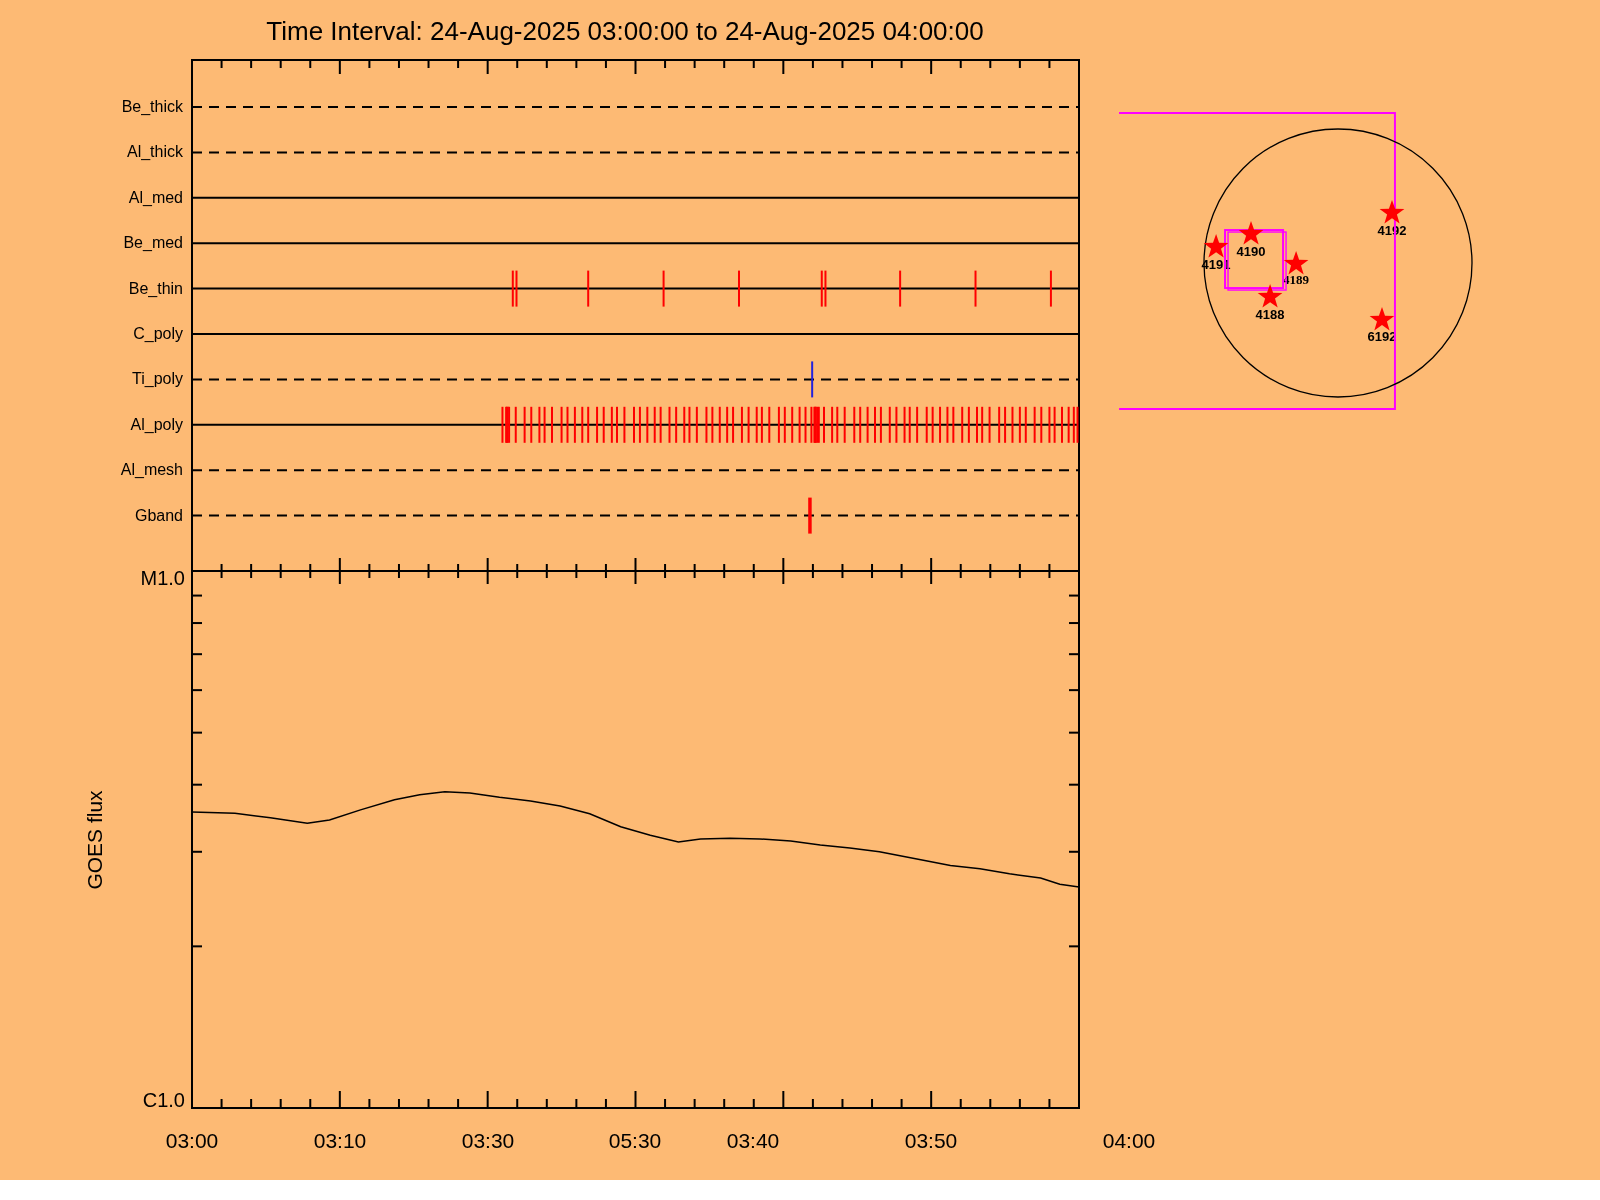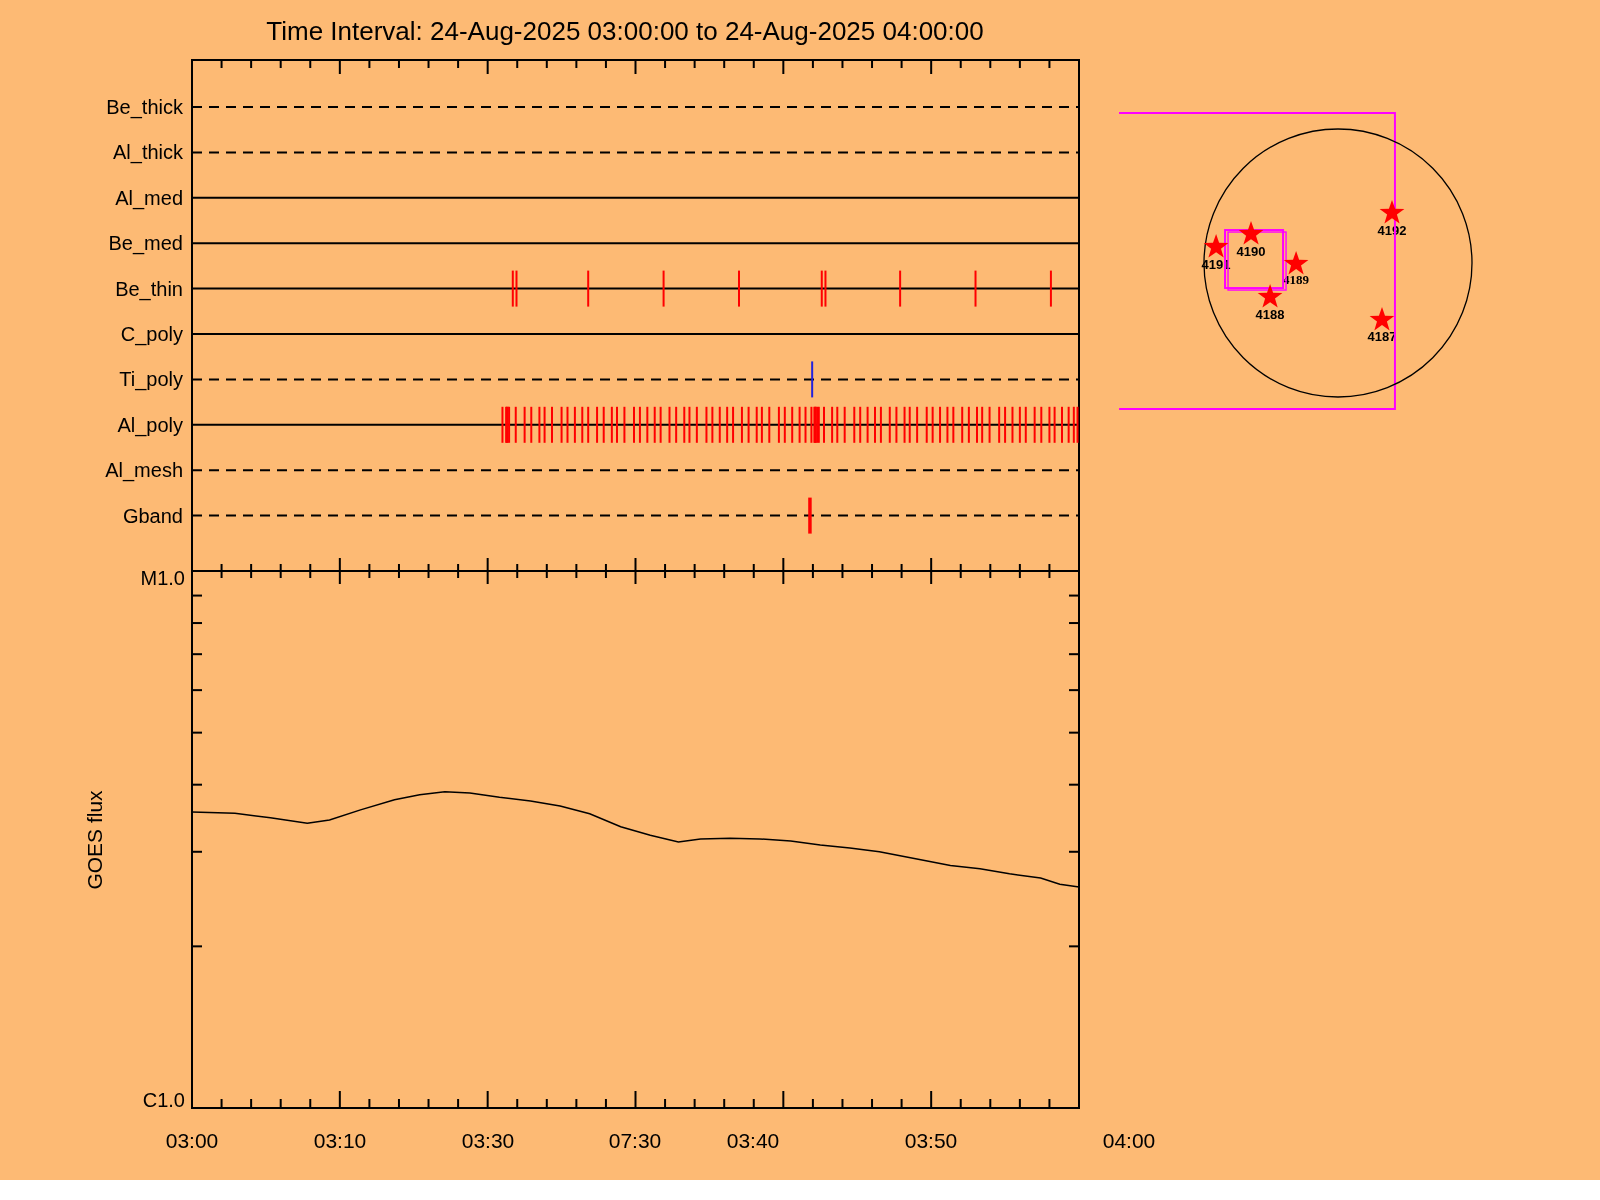--- a/index.html
+++ b/index.html
@@ -6,21 +6,21 @@
   .stage{
     position:relative;width:1600px;height:1180px;background:#fdba74;overflow:hidden;
     font-family:"Liberation Sans",sans-serif;color:#000;
   }
   .title{
     position:absolute;top:16px;left:625px;transform:translateX(-50%);
     font-size:26px;white-space:nowrap;letter-spacing:0px;
   }
   .flabel{
     position:absolute;right:1417px;transform:translateY(-50%);
-    font-size:20px;white-space:nowrap;
+    font-size:16px;white-space:nowrap;
   }
   .ylab{
     position:absolute;right:1415px;transform:translateY(-50%);
     font-size:20px;white-space:nowrap;
   }
   .xlab{
     position:absolute;top:1129px;transform:translateX(-50%);
     font-size:21px;white-space:nowrap;
   }
   .goes-ylabel{
@@ -51,31 +51,31 @@
   <div class="flabel" style="top:470px">Al_mesh</div>
   <div class="flabel" style="top:516px">Gband</div>
 
   <div class="ylab" style="top:578px">M1.0</div>
   <div class="ylab" style="top:1100px">C1.0</div>
   <div class="goes-ylabel">GOES flux</div>
 
   <div class="xlab" style="left:192px">03:00</div>
   <div class="xlab" style="left:340px">03:10</div>
   <div class="xlab" style="left:488px">03:30</div>
-  <div class="xlab" style="left:635px">07:30</div>
+  <div class="xlab" style="left:635px">05:30</div>
   <div class="xlab" style="left:753px">03:40</div>
   <div class="xlab" style="left:931px">03:50</div>
   <div class="xlab" style="left:1129px">04:00</div>
 
   <div class="arlabel" style="left: 1216.06px; top: 263.554px;">4191</div>
   <div class="arlabel" style="left: 1251.03px; top: 250.556px;">4190</div>
   <div class="arlabel" style="left: 1296.06px; top: 280.438px; font-family: Liberation Serif, serif;">4189</div>
   <div class="arlabel" style="left: 1270.06px; top: 313.536px;">4188</div>
   <div class="arlabel" style="left: 1392px; top: 229.518px;">4192</div>
-  <div class="arlabel" style="left: 1381.95px; top: 336.45px;">4187</div>
+  <div class="arlabel" style="left: 1381.95px; top: 336.45px;">6192</div>
 
   <svg class="plot" id="plot-svg" width="1600" height="1200" viewBox="0 0 1600 1200">
       <rect x="192" y="60" width="887" height="511" fill="none" stroke="#000000" stroke-width="2"></rect>
       <rect x="192" y="571" width="887" height="537" fill="none" stroke="#000000" stroke-width="2"></rect>
       <line x1="192" y1="107" x2="1079" y2="107" stroke="#000000" stroke-width="2" stroke-dasharray="10 7"></line>
       <line x1="192" y1="152.4" x2="1079" y2="152.4" stroke="#000000" stroke-width="2" stroke-dasharray="10 7"></line>
       <line x1="192" y1="197.8" x2="1079" y2="197.8" stroke="#000000" stroke-width="2"></line>
       <line x1="192" y1="243.2" x2="1079" y2="243.2" stroke="#000000" stroke-width="2"></line>
       <line x1="192" y1="288.6" x2="1079" y2="288.6" stroke="#000000" stroke-width="2"></line>
       <line x1="512.7983333333334" y1="270.6" x2="512.7983333333334" y2="306.6" stroke="#ff0000" stroke-width="2"></line>

